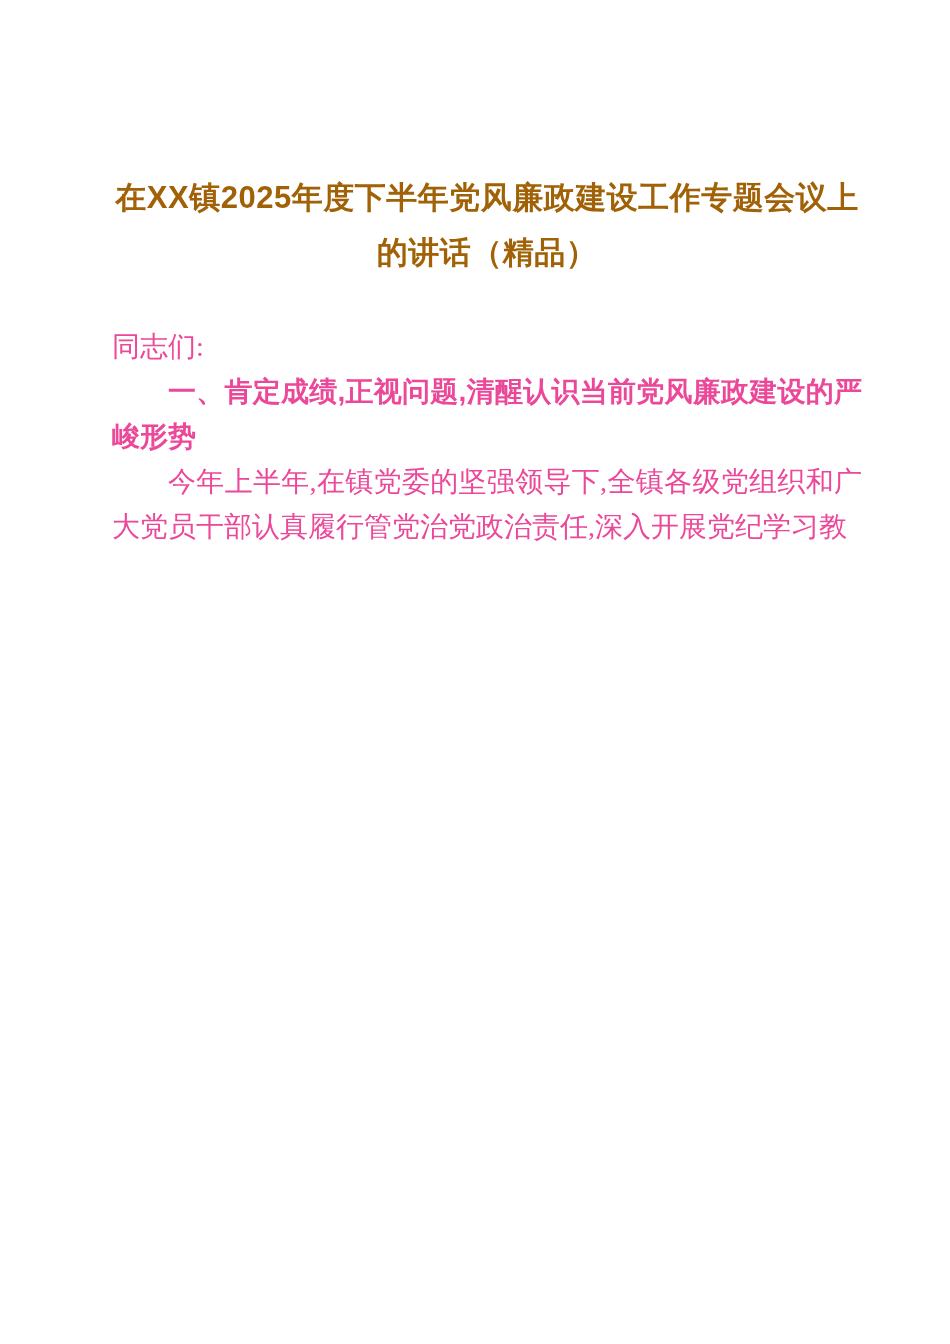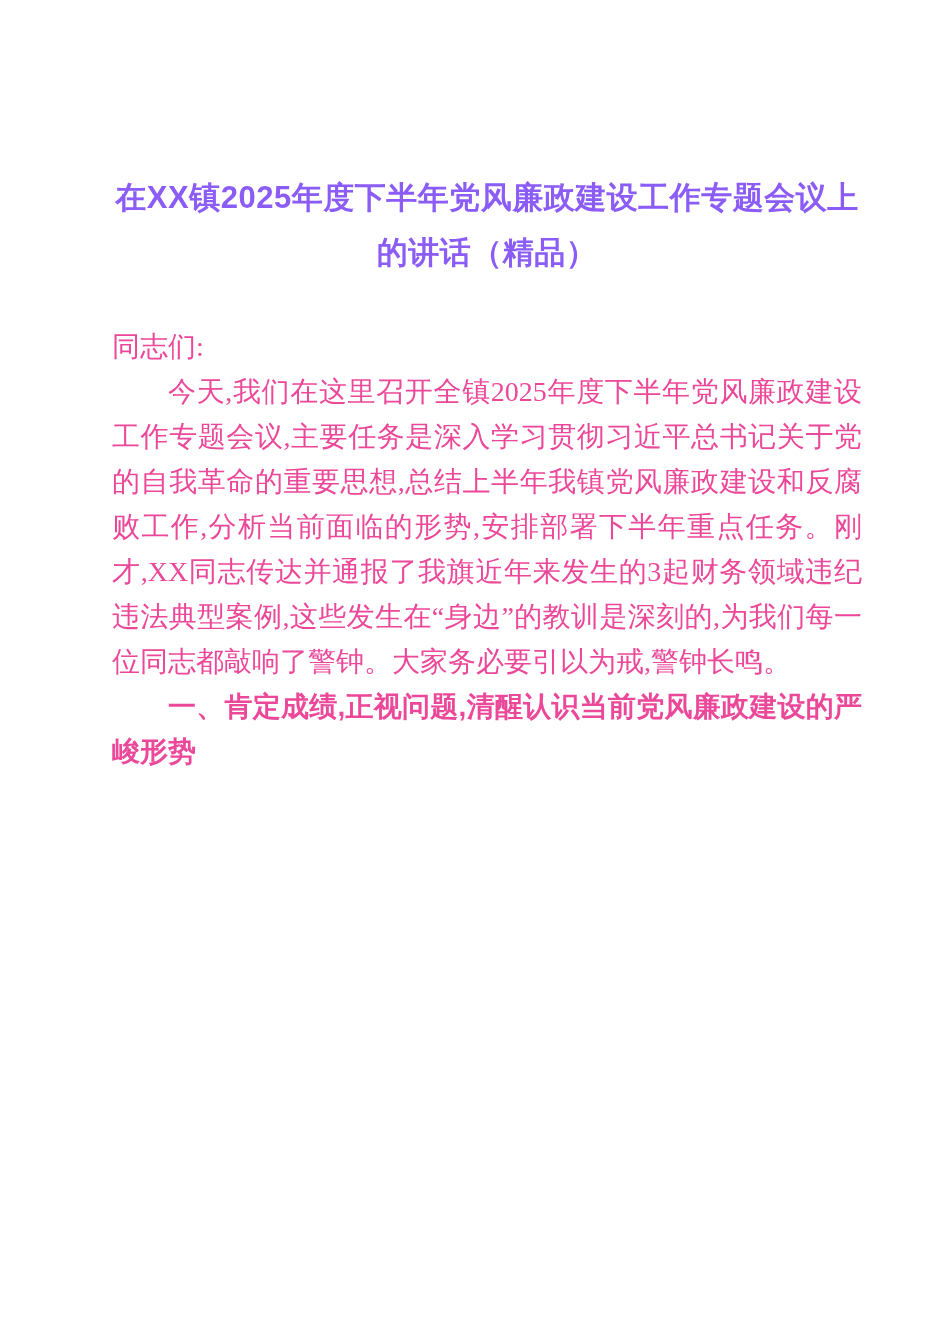--- a/index.html
+++ b/index.html
@@ -19,21 +19,21 @@
     overflow: hidden;
   }
   .doc-title {
     font-family: "Liberation Sans", "DejaVu Sans", sans-serif;
     font-weight: 700;
     font-size: 31px;
     line-height: 55px;
     text-align: center;
     letter-spacing: 0.5px;
     margin: 0 0 44px 0;
-    color: #8b5cf6;
+    color: #a16207;
   }
   .para {
     font-family: "Liberation Serif", "DejaVu Serif", serif;
     font-size: 28px;
     line-height: 45px;
     text-align: justify;
     text-justify: inter-ideograph;
     margin: 0;
     color: #ec4899;
   }
@@ -47,18 +47,18 @@
   }
 </style>
 </head>
 <body>
 
 <div class="page">
   <h1 class="doc-title">在XX镇2025年度下半年党风廉政建设工作专题会议上的讲话（精品）</h1>
 
   <p class="para">同志们:</p>
 
-  <p class="para indent">今天,我们在这里召开全镇2025年度下半年党风廉政建设工作专题会议,主要任务是深入学习贯彻习近平总书记关于党的自我革命的重要思想,总结上半年我镇党风廉政建设和反腐败工作,分析当前面临的形势,安排部署下半年重点任务。刚才,XX同志传达并通报了我旗近年来发生的3起财务领域违纪违法典型案例,这些发生在“身边”的教训是深刻的,为我们每一位同志都敲响了警钟。大家务必要引以为戒,警钟长鸣。</p>
 
 
   <p class="para heading">一、肯定成绩,正视问题,清醒认识当前党风廉政建设的严峻形势</p>
 
+  <p class="para indent">今年上半年,在镇党委的坚强领导下,全镇各级党组织和广大党员干部认真履行管党治党政治责任,深入开展党纪学习教</p>
 </div>
 
 </body></html>

